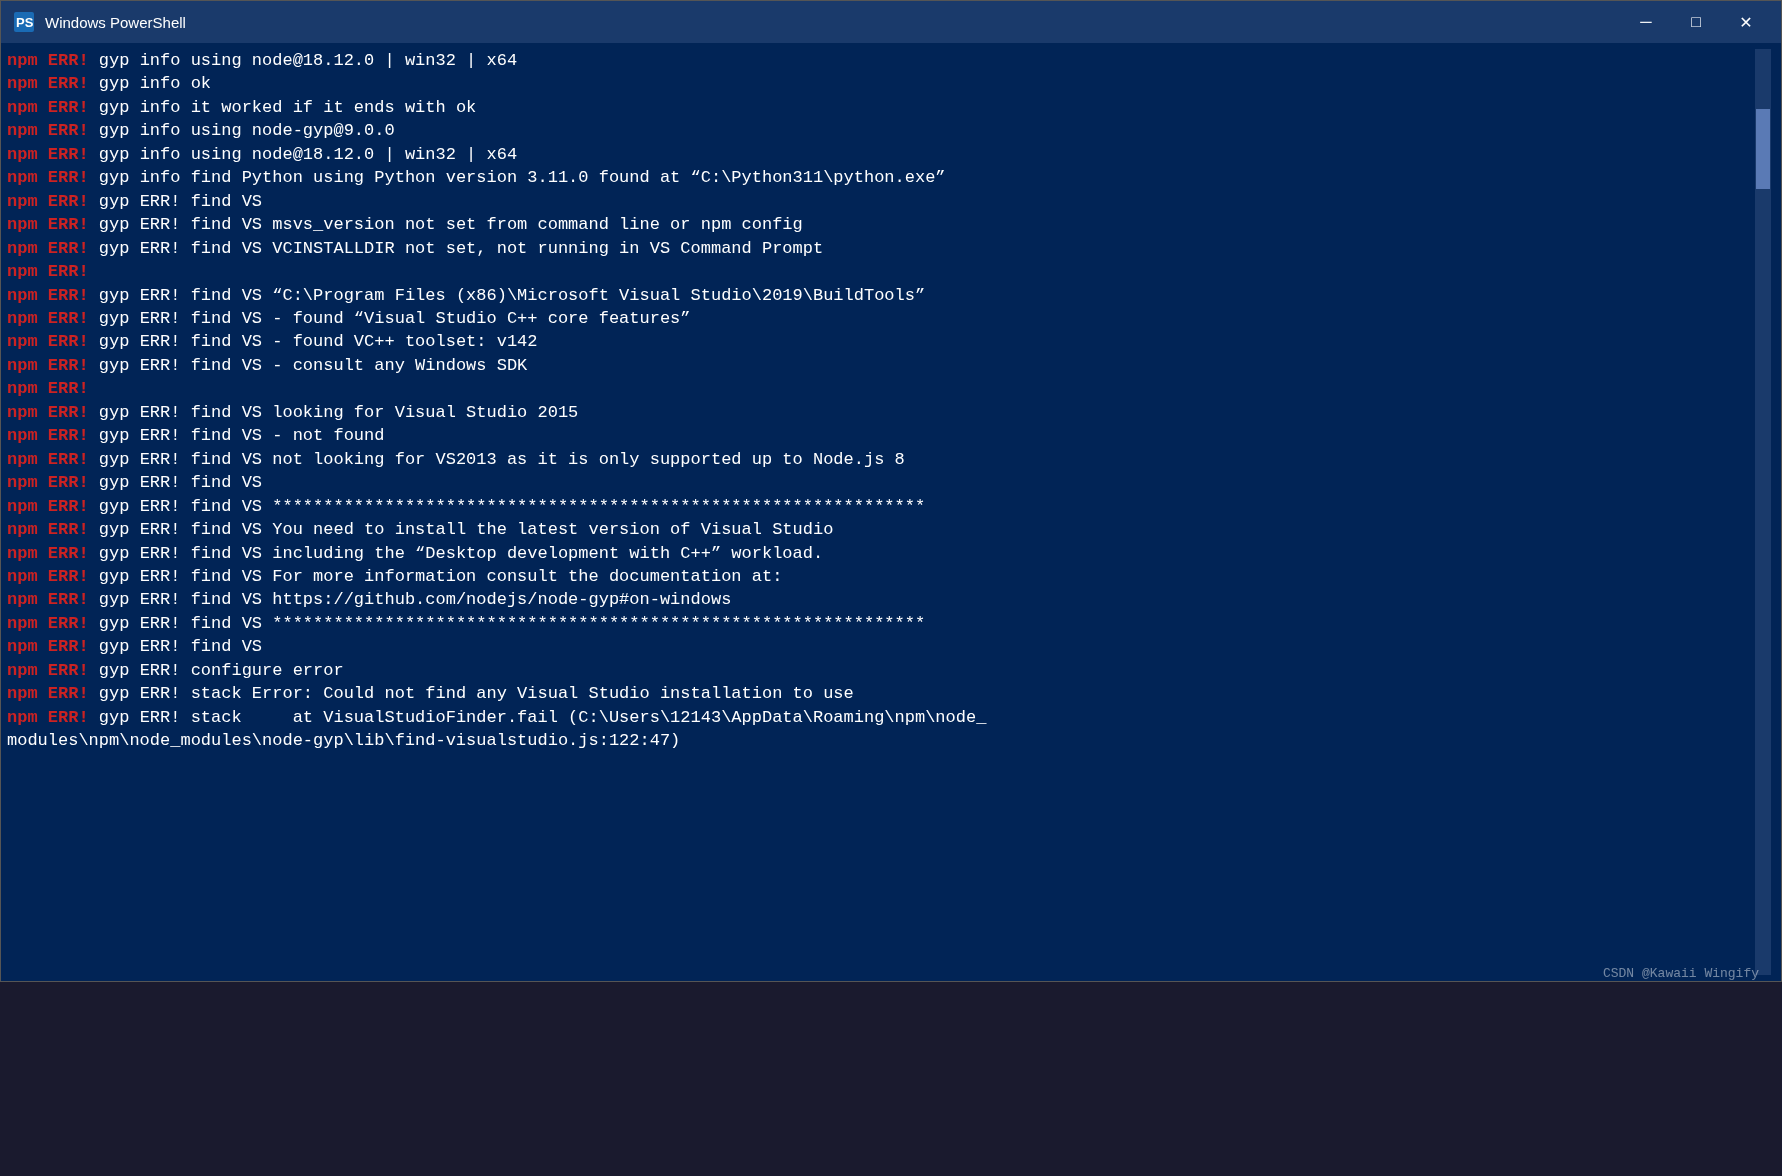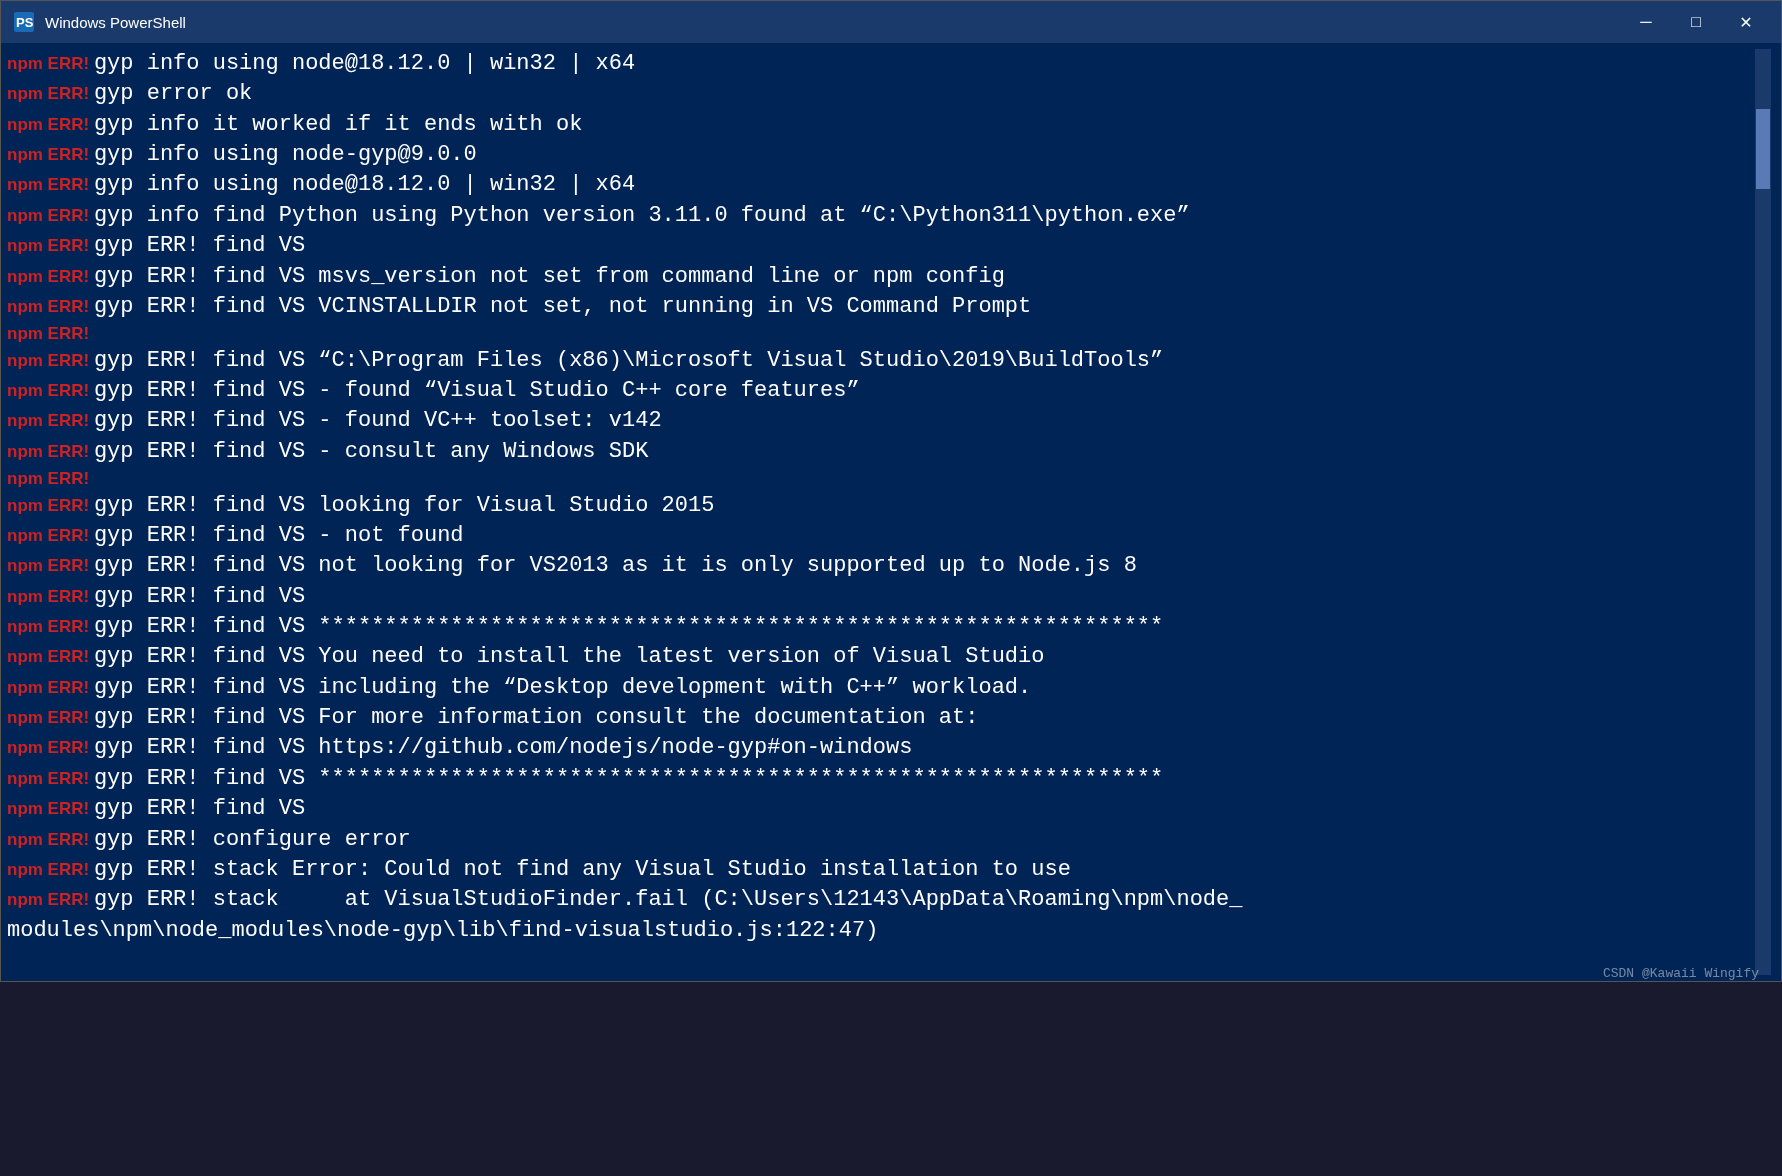--- a/index.html
+++ b/index.html
@@ -91,26 +91,26 @@
       display: flex;
       align-items: baseline;
       line-height: 1.38;
       white-space: pre;
     }
 
     .npm-err {
       color: #cc2222;
       font-size: 17px;
       font-weight: bold;
-      font-family: Liberation Sans, sans-serif;
+      font-family: Liberation Mono, monospace;
     }
 
     .npm-text {
       color: white;
-      font-size: 22px;
+      font-size: 17px;
       font-family: 'Courier New', Courier, monospace;
     }
 
     .scrollbar {
       width: 16px;
       background: #1a3a6b;
       position: relative;
       flex-shrink: 0;
     }
 
@@ -149,21 +149,21 @@
     <div class="titlebar-controls">
       <button class="titlebar-btn">─</button>
       <button class="titlebar-btn">□</button>
       <button class="titlebar-btn close">✕</button>
     </div>
   </div>
 
   <div class="terminal-body">
     <div class="terminal-content" id="terminal-lines">
     <div class="line"><span class="npm-err">npm ERR! </span><span class="npm-text">gyp info using node@18.12.0 | win32 | x64</span></div>
-        <div class="line"><span class="npm-err">npm ERR! </span><span class="npm-text">gyp error ok</span></div>
+        <div class="line"><span class="npm-err">npm ERR! </span><span class="npm-text">gyp info ok</span></div>
         <div class="line"><span class="npm-err">npm ERR! </span><span class="npm-text">gyp info it worked if it ends with ok</span></div>
         <div class="line"><span class="npm-err">npm ERR! </span><span class="npm-text">gyp info using node-gyp@9.0.0</span></div>
         <div class="line"><span class="npm-err">npm ERR! </span><span class="npm-text">gyp info using node@18.12.0 | win32 | x64</span></div>
         <div class="line"><span class="npm-err">npm ERR! </span><span class="npm-text">gyp info find Python using Python version 3.11.0 found at “C:\Python311\python.exe”</span></div>
         <div class="line"><span class="npm-err">npm ERR! </span><span class="npm-text">gyp ERR! find VS</span></div>
         <div class="line"><span class="npm-err">npm ERR! </span><span class="npm-text">gyp ERR! find VS msvs_version not set from command line or npm config</span></div>
         <div class="line"><span class="npm-err">npm ERR! </span><span class="npm-text">gyp ERR! find VS VCINSTALLDIR not set, not running in VS Command Prompt</span></div>
         <div class="line"><span class="npm-err">npm ERR! </span></div>
         <div class="line"><span class="npm-err">npm ERR! </span><span class="npm-text">gyp ERR! find VS “C:\Program Files (x86)\Microsoft Visual Studio\2019\BuildTools”</span></div>
         <div class="line"><span class="npm-err">npm ERR! </span><span class="npm-text">gyp ERR! find VS - found “Visual Studio C++ core features”</span></div>

